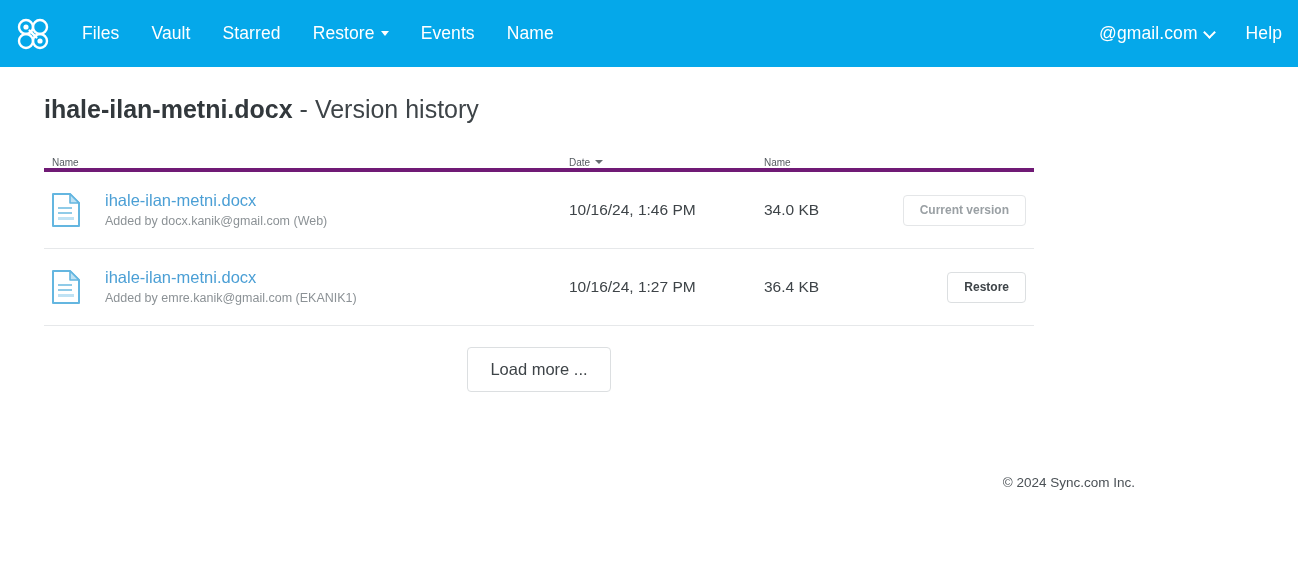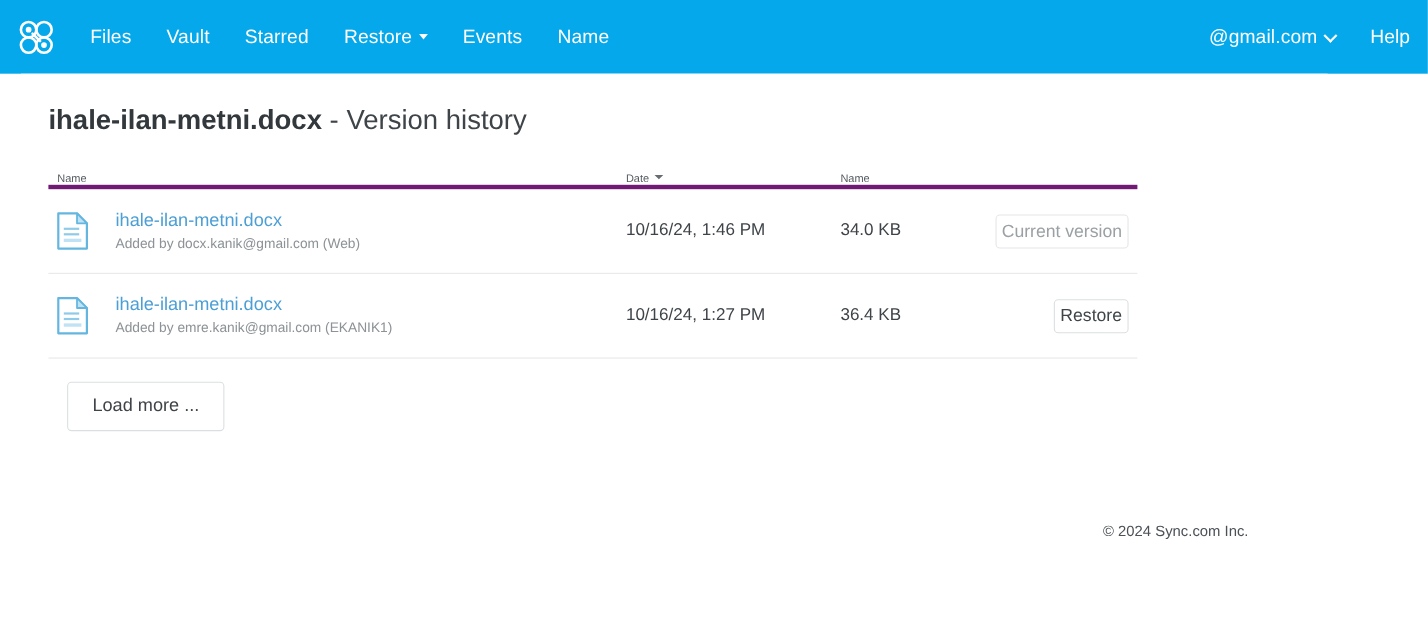--- a/index.html
+++ b/index.html
@@ -177,40 +177,41 @@
     width: 137px;
     display: flex;
     justify-content: flex-end;
   }
 
   .btn {
     border: 1px solid #dcdfe1;
     background: #ffffff;
     border-radius: 4px;
     font-family: "Liberation Sans", sans-serif;
-    font-size: 16px;
-    padding: 7px 5px;
+    font-size: 12px;
+    padding: 7px 16px;
     color: #3e4448;
     cursor: pointer;
     white-space: nowrap;
     line-height: 15px;
+    font-weight: bold;
   }
   .btn.disabled {
     color: #9aa0a4;
     cursor: default;
     border-color: #e4e6e8;
   }
 
   .loadmore-wrap {
     position: absolute;
-    left: 42px;
+    left: 25px;
     top: 280px;
     width: 990px;
     display: flex;
-    justify-content: flex-start;
+    justify-content: center;
   }
   .btn-loadmore {
     border: 1px solid #dcdfe1;
     background: #ffffff;
     border-radius: 4px;
     font-family: "Liberation Sans", sans-serif;
     font-size: 16.5px;
     color: #3e4448;
     padding: 12px 22px;
     cursor: pointer;

